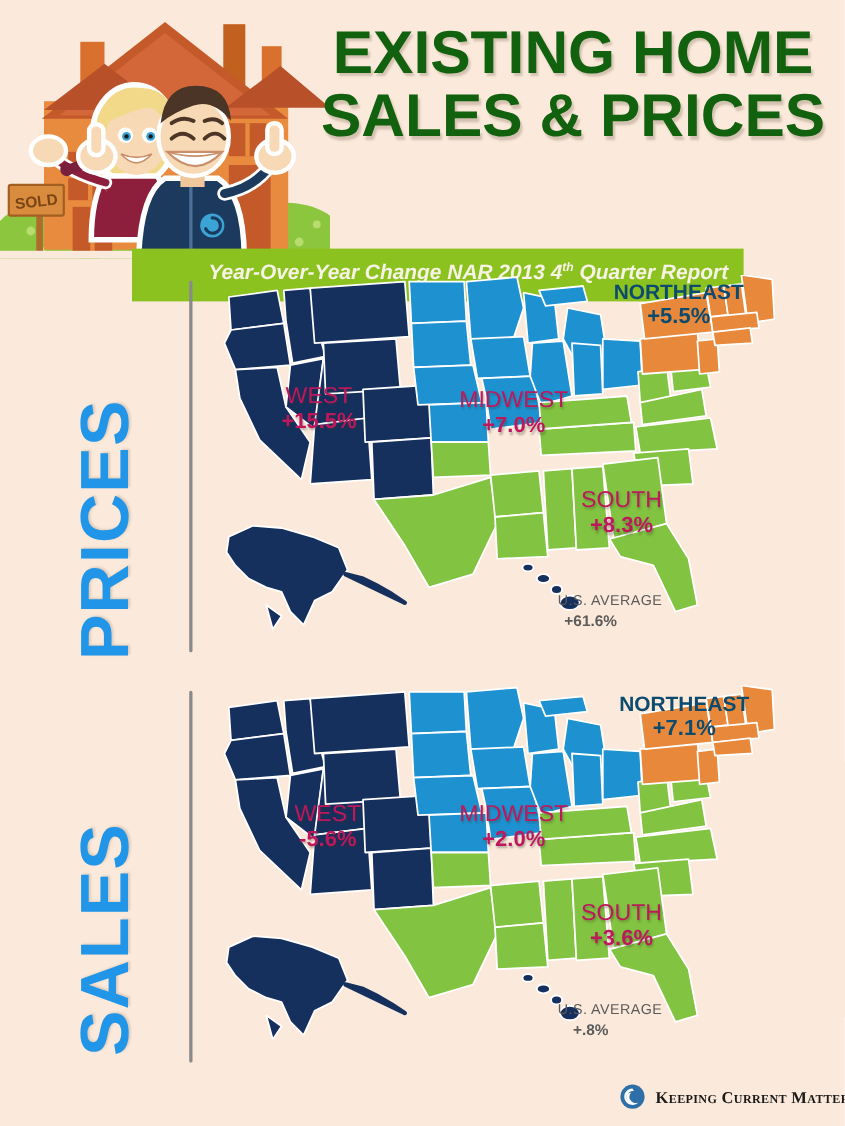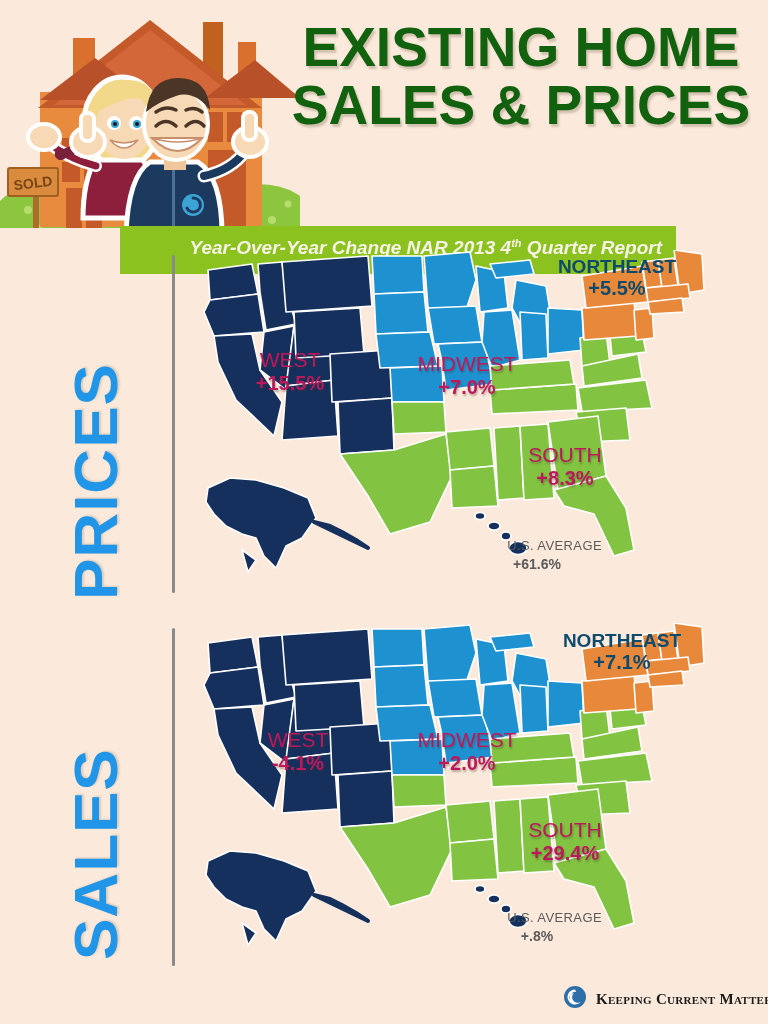--- a/index.html
+++ b/index.html
@@ -495,31 +495,31 @@
           <ellipse cx="304" cy="276" rx="6" ry="4"></ellipse>
           <ellipse cx="316" cy="286" rx="5" ry="4"></ellipse>
           <ellipse cx="328" cy="298" rx="9" ry="6.5"></ellipse>
         </g>
       </g>
     </svg>
   </div>
 
   <div class="map-label lbl-white" style="left:233px; top:728px; width:130px;">
     <div class="lbl-name">WEST</div>
-    <div class="lbl-val">-4.1%</div>
+    <div class="lbl-val">-5.6%</div>
   </div>
 
   <div class="map-label lbl-white" style="left:402px; top:728px; width:130px;">
     <div class="lbl-name">MIDWEST</div>
     <div class="lbl-val">+2.0%</div>
   </div>
 
   <div class="map-label lbl-white" style="left:505px; top:818px; width:120px;">
     <div class="lbl-name">SOUTH</div>
-    <div class="lbl-val">+29.4%</div>
+    <div class="lbl-val">+3.6%</div>
   </div>
 
   <div class="map-label lbl-dark" style="left:552px; top:630px; width:140px;">
     <div class="lbl-name-b">NORTHEAST</div>
     <div class="lbl-val">+7.1%</div>
   </div>
 
   <div class="avg-block" style="left:472px; top:910px; width:130px;">
     <div class="avg-title">U.S. AVERAGE</div>
     <div class="avg-val">+.8%</div>

